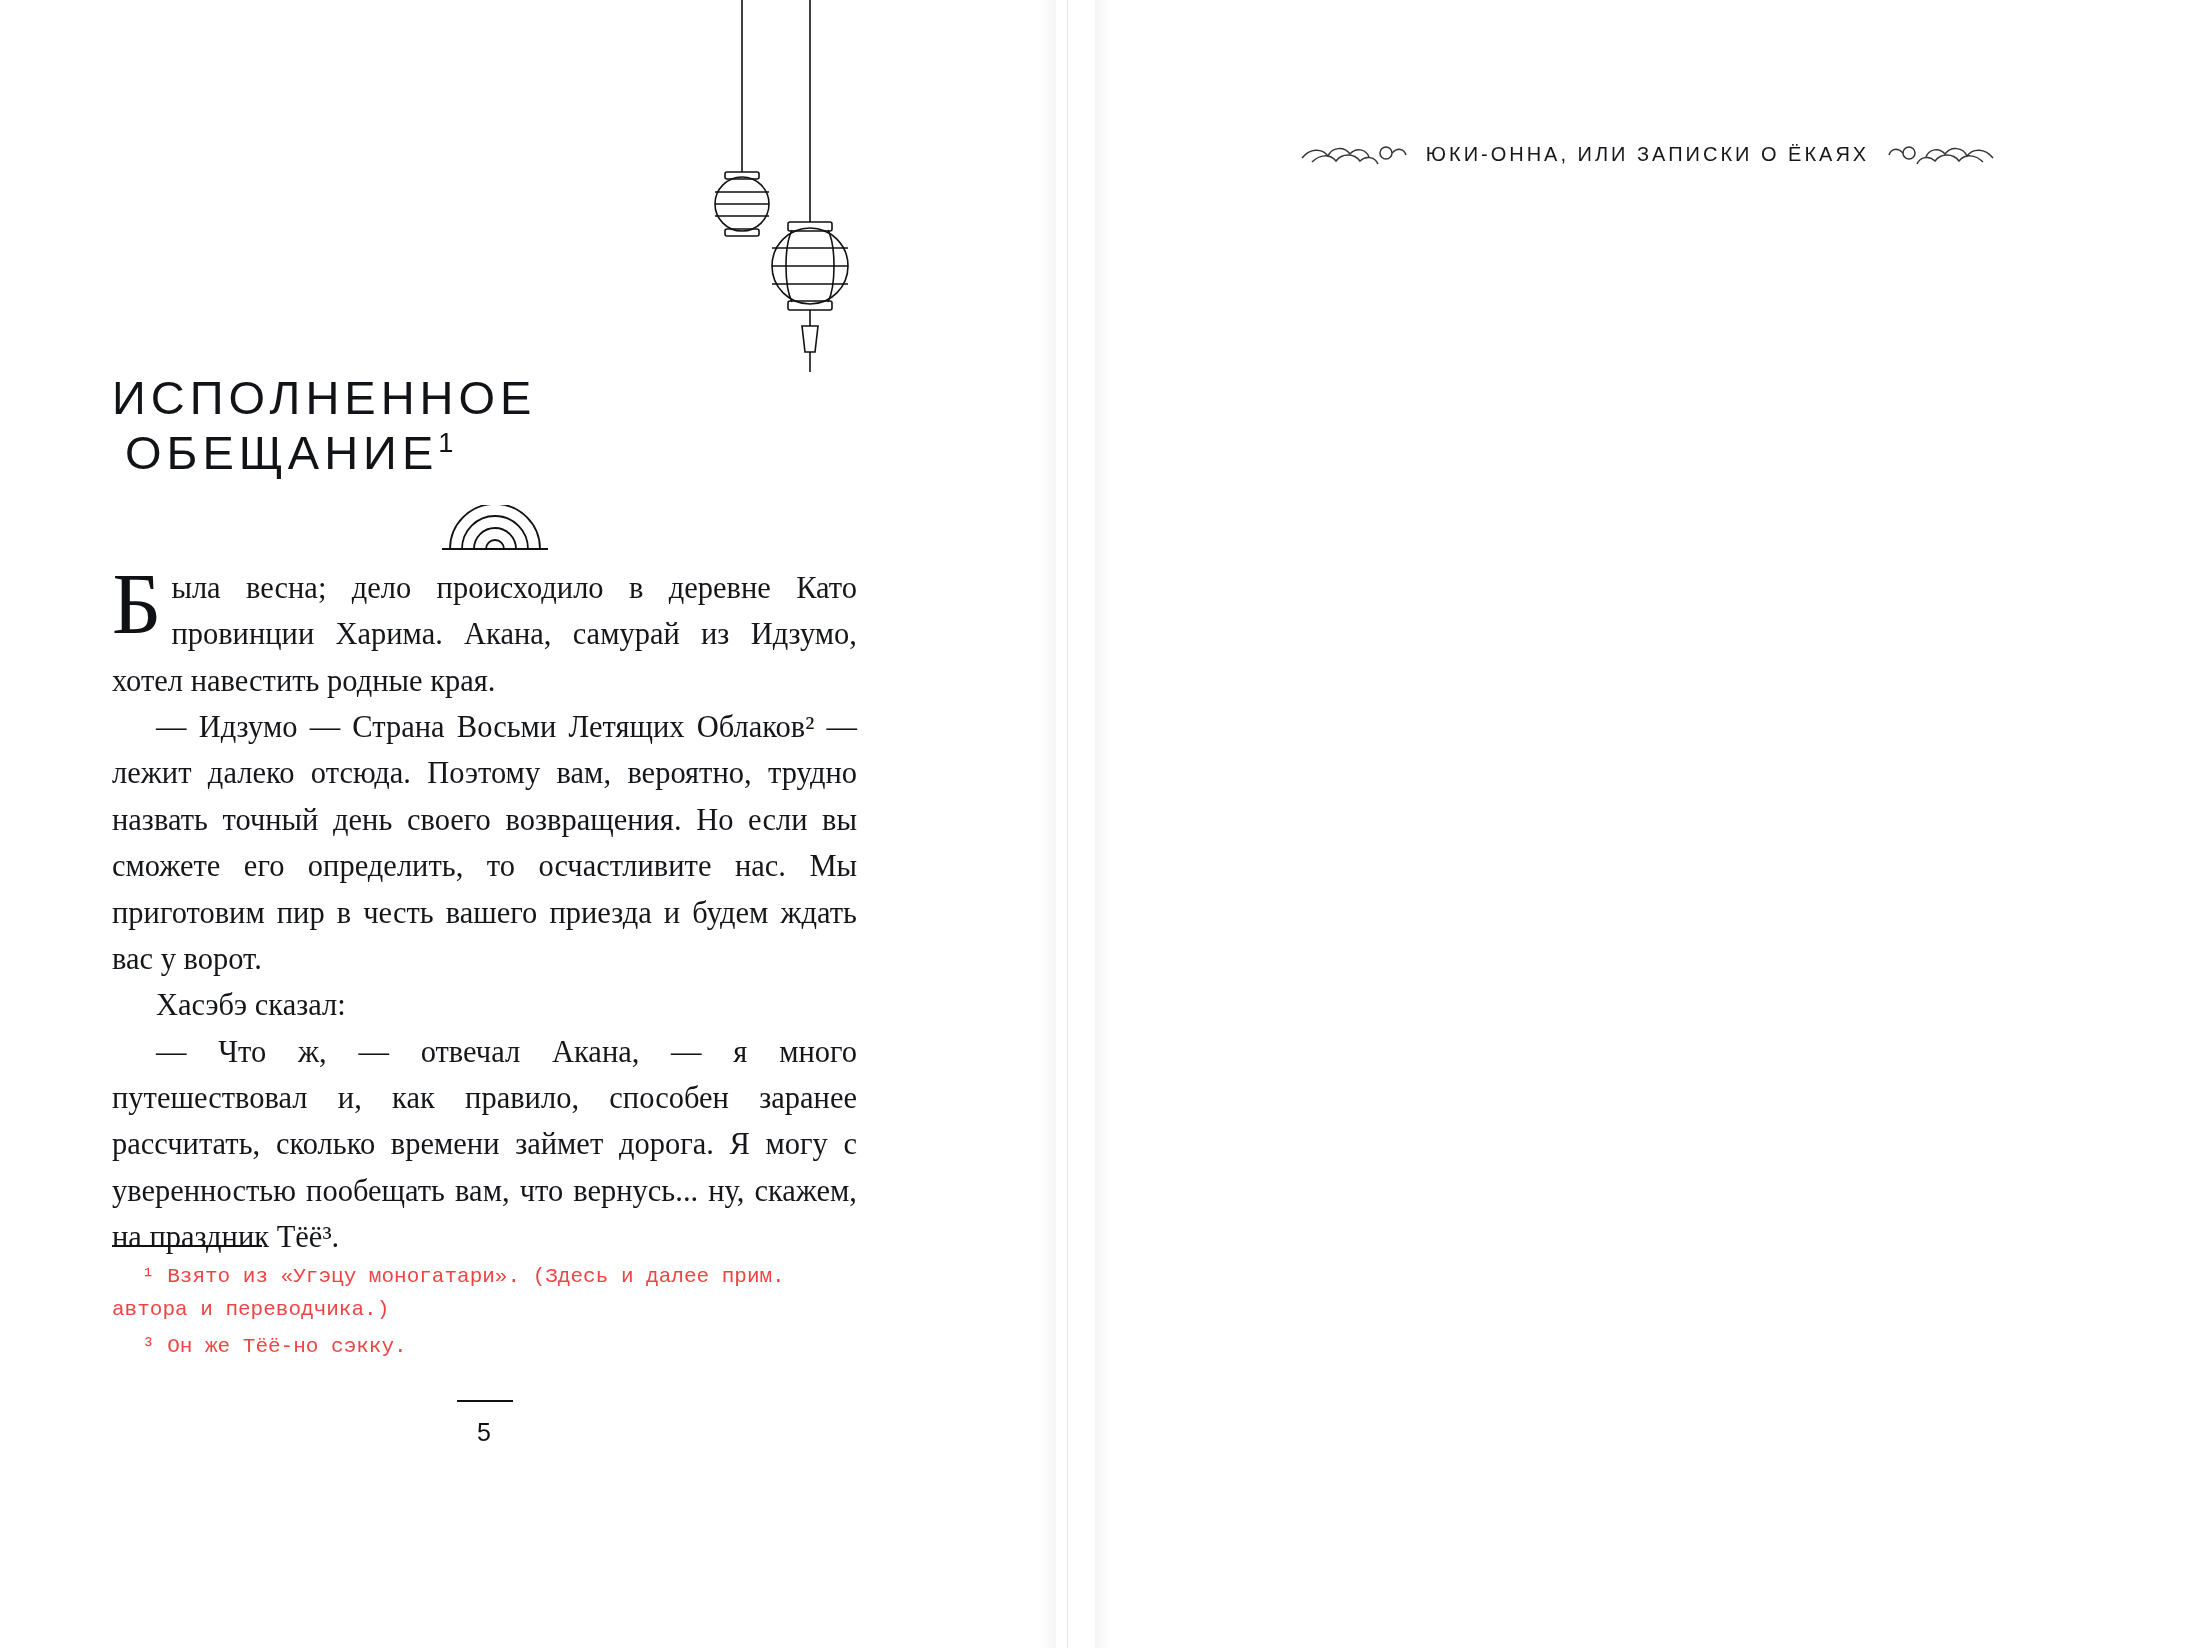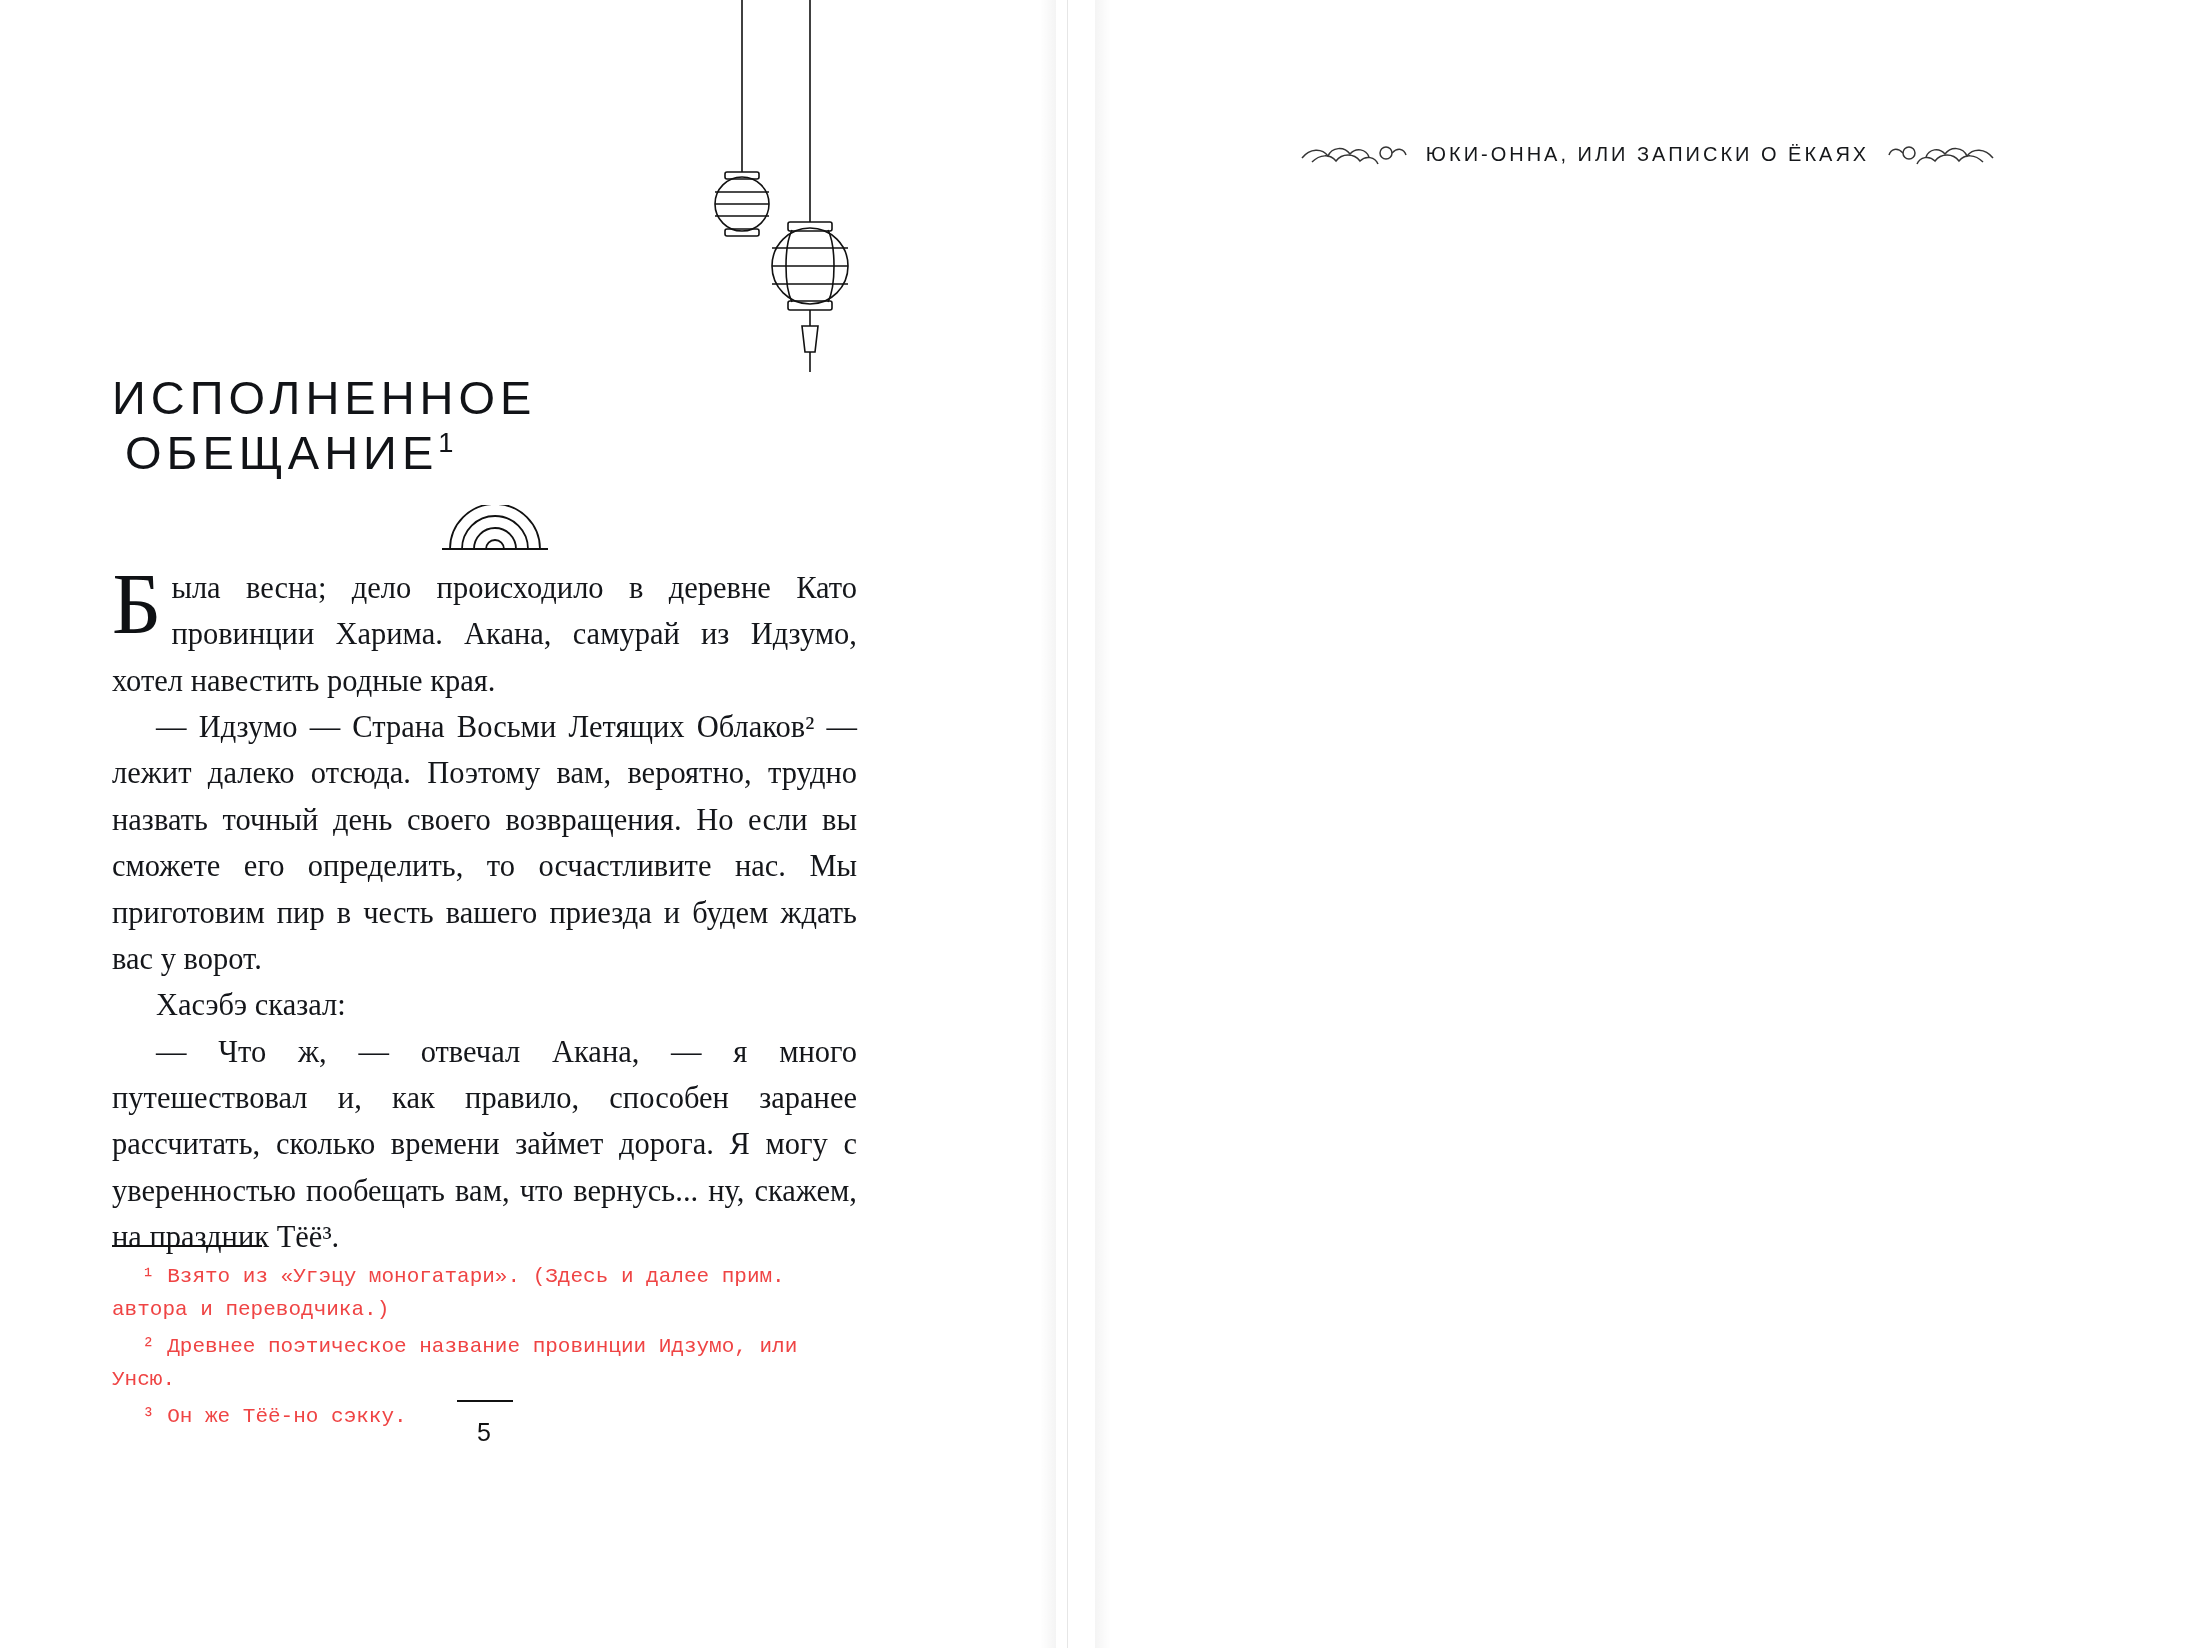--- a/index.html
+++ b/index.html
@@ -248,21 +248,20 @@
         <span class="dropcap">Б</span><span>ыла весна; дело происходило в деревне Като провинции Харима. Акана, самурай из Идзумо, хотел навестить родные края.</span>
       </p>
       <p><span>— Идзумо — Страна Восьми Летящих Облаков² — лежит далеко отсюда. Поэтому вам, вероятно, трудно назвать точный день своего возвращения. Но если вы сможете его определить, то осчастливите нас. Мы приготовим пир в честь вашего приезда и будем ждать вас у ворот.</span></p>
       <p><span>Хасэбэ сказал:</span></p>
       <p><span>— Что ж, — отвечал Акана, — я много путешествовал и, как правило, способен заранее рассчитать, сколько времени займет дорога. Я могу с уверенностью пообещать вам, что вернусь... ну, скажем, на праздник Тёё³.</span></p>
     </div>
 
     <div class="footnotes" id="left-footnotes">
       <div class="rule"></div>
       <p>¹ Взято из «Угэцу моногатари». (Здесь и далее прим. автора и переводчика.)</p>
-      <p>² Древнее поэтическое название провинции Идзумо, или Унсю.</p>
       <p>³ Он же Тёё-но сэкку.</p>
     </div>
 
     <div class="folio" id="left-folio">
       <div class="folio-rule"></div>
       <span>5</span>
     </div>
   </div>
 
   <div class="gutter"></div>

